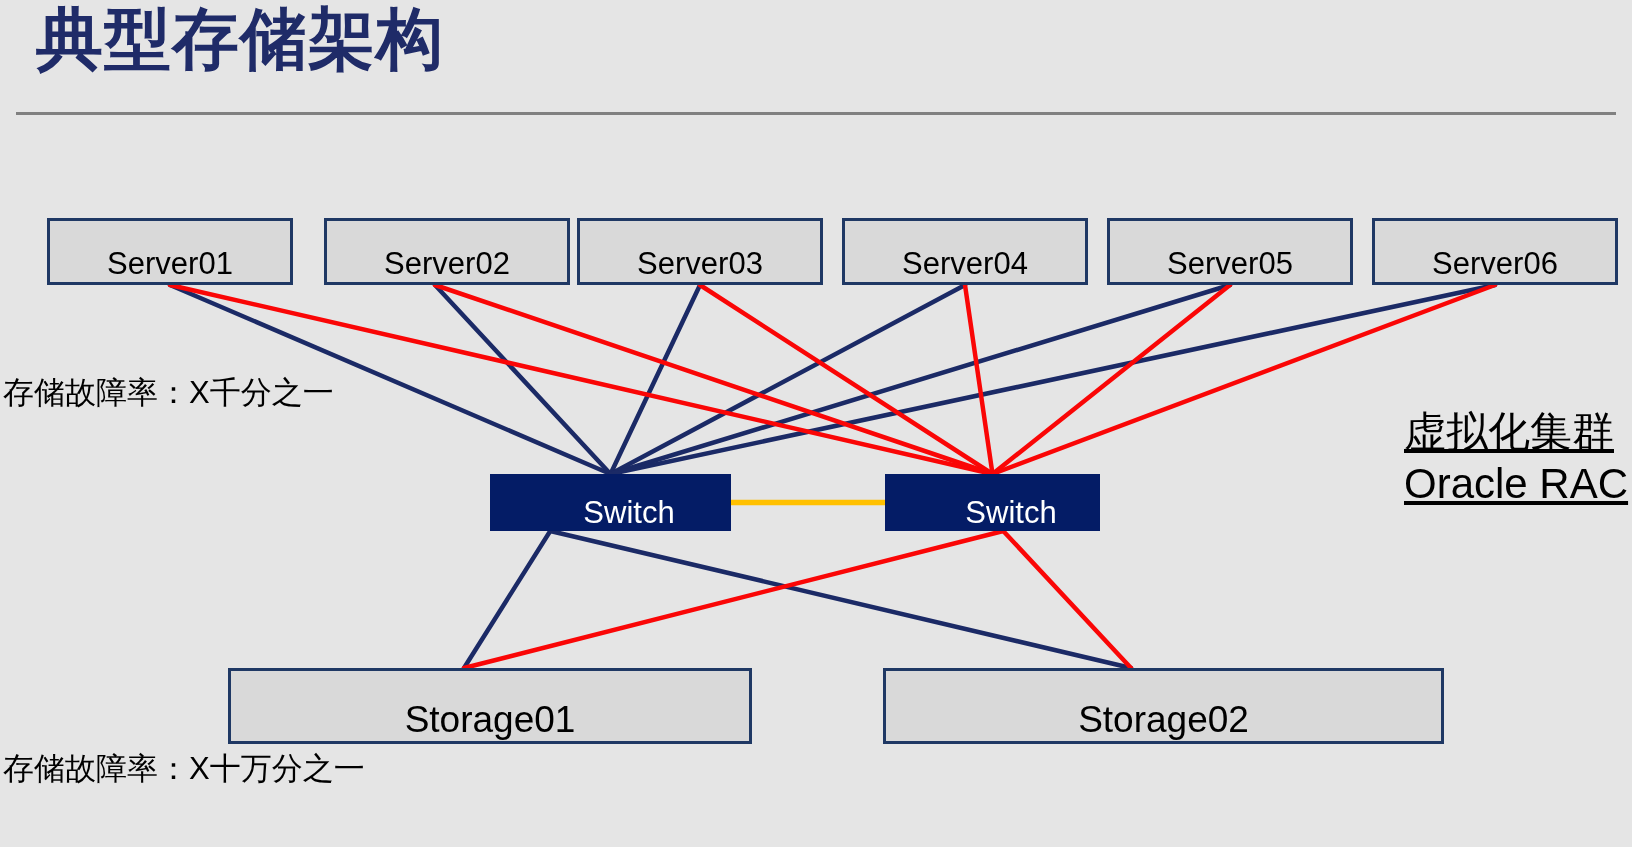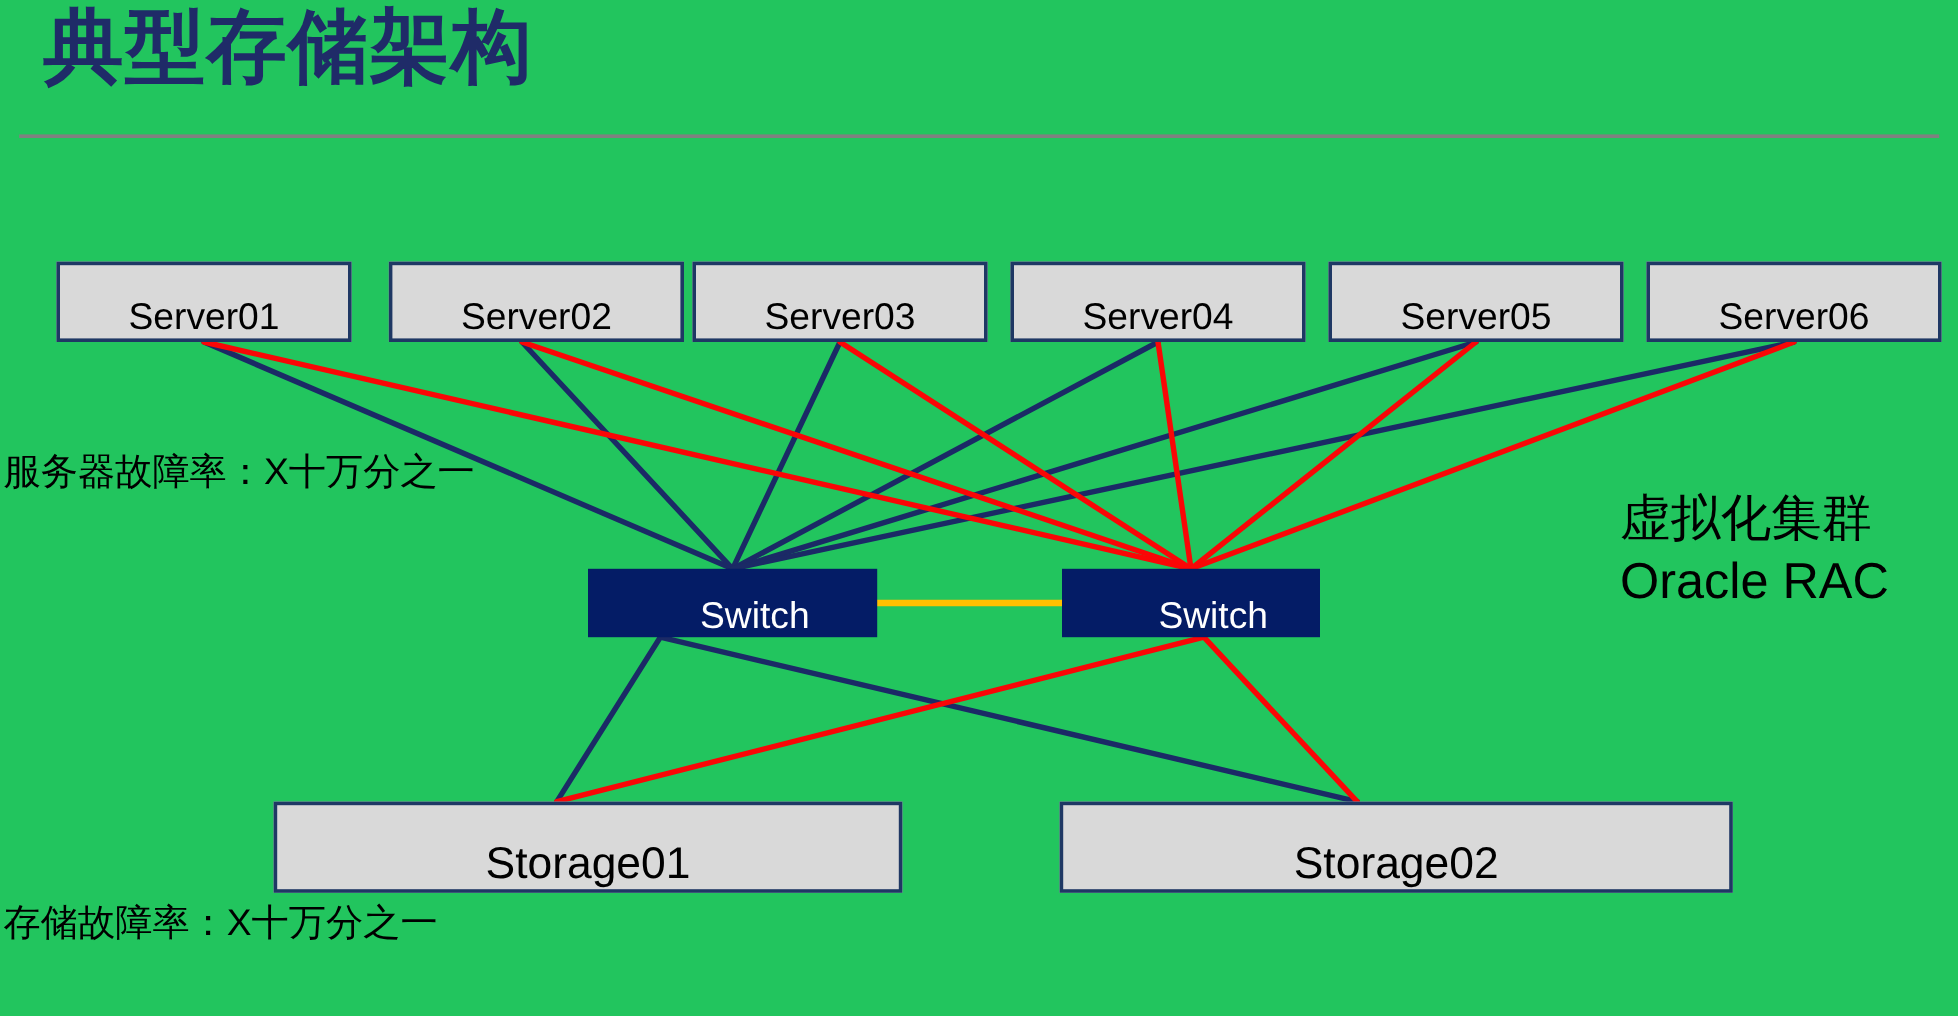--- a/index.html
+++ b/index.html
@@ -6,21 +6,21 @@
     margin: 0;
     padding: 0;
     background: #ffffff;
     font-family: "Liberation Sans", "DejaVu Sans", sans-serif;
   }
   .stage {
     position: relative;
     width: 1632px;
     height: 847px;
     overflow: hidden;
-    background: #22c55e;
+    background: #e5e5e5;
   }
   .slide-title {
     position: absolute;
     left: 36px;
     top: -6px;
     font-size: 67px;
     font-weight: bold;
     color: #1F2B68;
     letter-spacing: 1px;
     white-space: nowrap;
@@ -78,26 +78,27 @@
   .annotation {
     position: absolute;
     z-index: 3;
     color: #000000;
     font-size: 31px;
     white-space: nowrap;
   }
   .cluster-note {
     position: absolute;
     z-index: 3;
-    left: 1350px;
+    left: 1404px;
     top: 406px;
     color: #000000;
     font-size: 42px;
     line-height: 52px;
     white-space: nowrap;
+    text-decoration: underline;
   }
 </style>
 </head>
 <body>
 
 <div class="stage">
 
   <div class="slide-title">典型存储架构</div>
   <div class="title-rule"></div>
 
@@ -147,21 +148,21 @@
       <span>Switch</span>
     </div>
 
   <div class="node storage" style="left:228px; width:524px">
       <span>Storage01</span>
     </div>
   <div class="node storage" style="left:883px; width:561px">
       <span>Storage02</span>
     </div>
 
-  <div class="annotation" style="left:3px; top:372px">服务器故障率：X十万分之一</div>
+  <div class="annotation" style="left:3px; top:372px">存储故障率：X千分之一</div>
   <div class="annotation" style="left:3px; top:748px">存储故障率：X十万分之一</div>
 
   <div class="cluster-note">
     <div>虚拟化集群</div>
     <div>Oracle RAC</div>
   </div>
 
 </div>
 
 </body></html>

